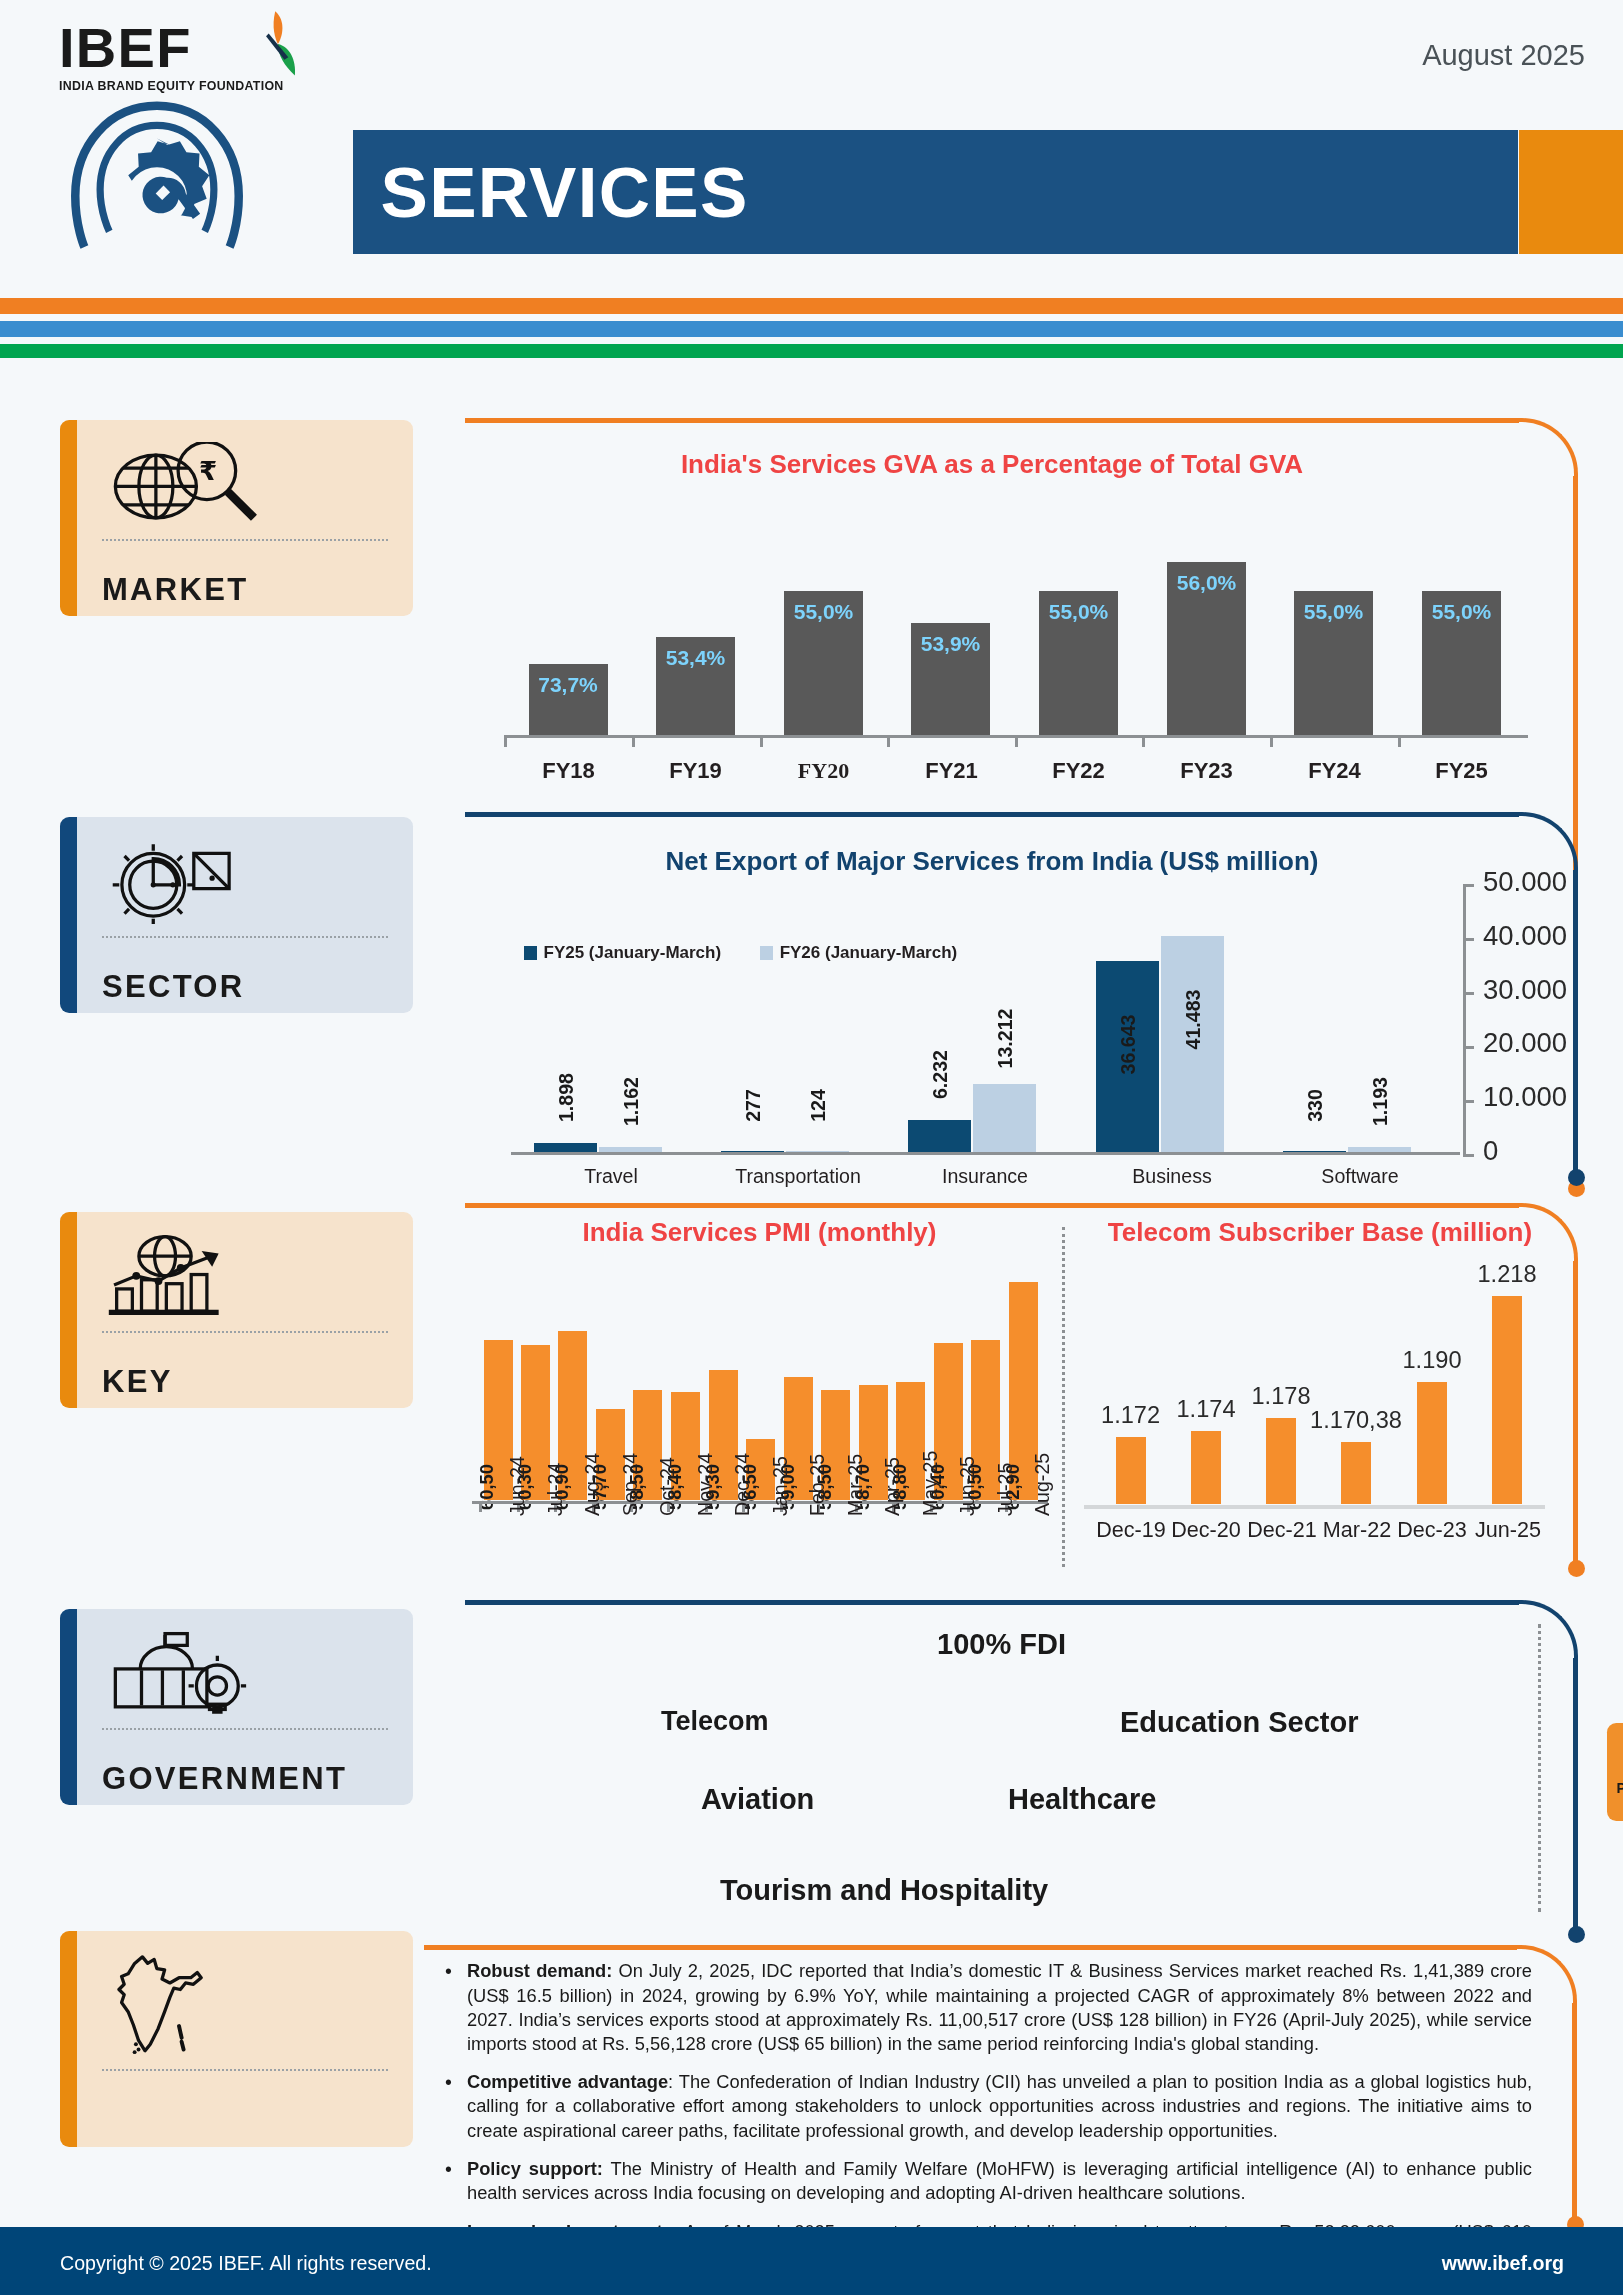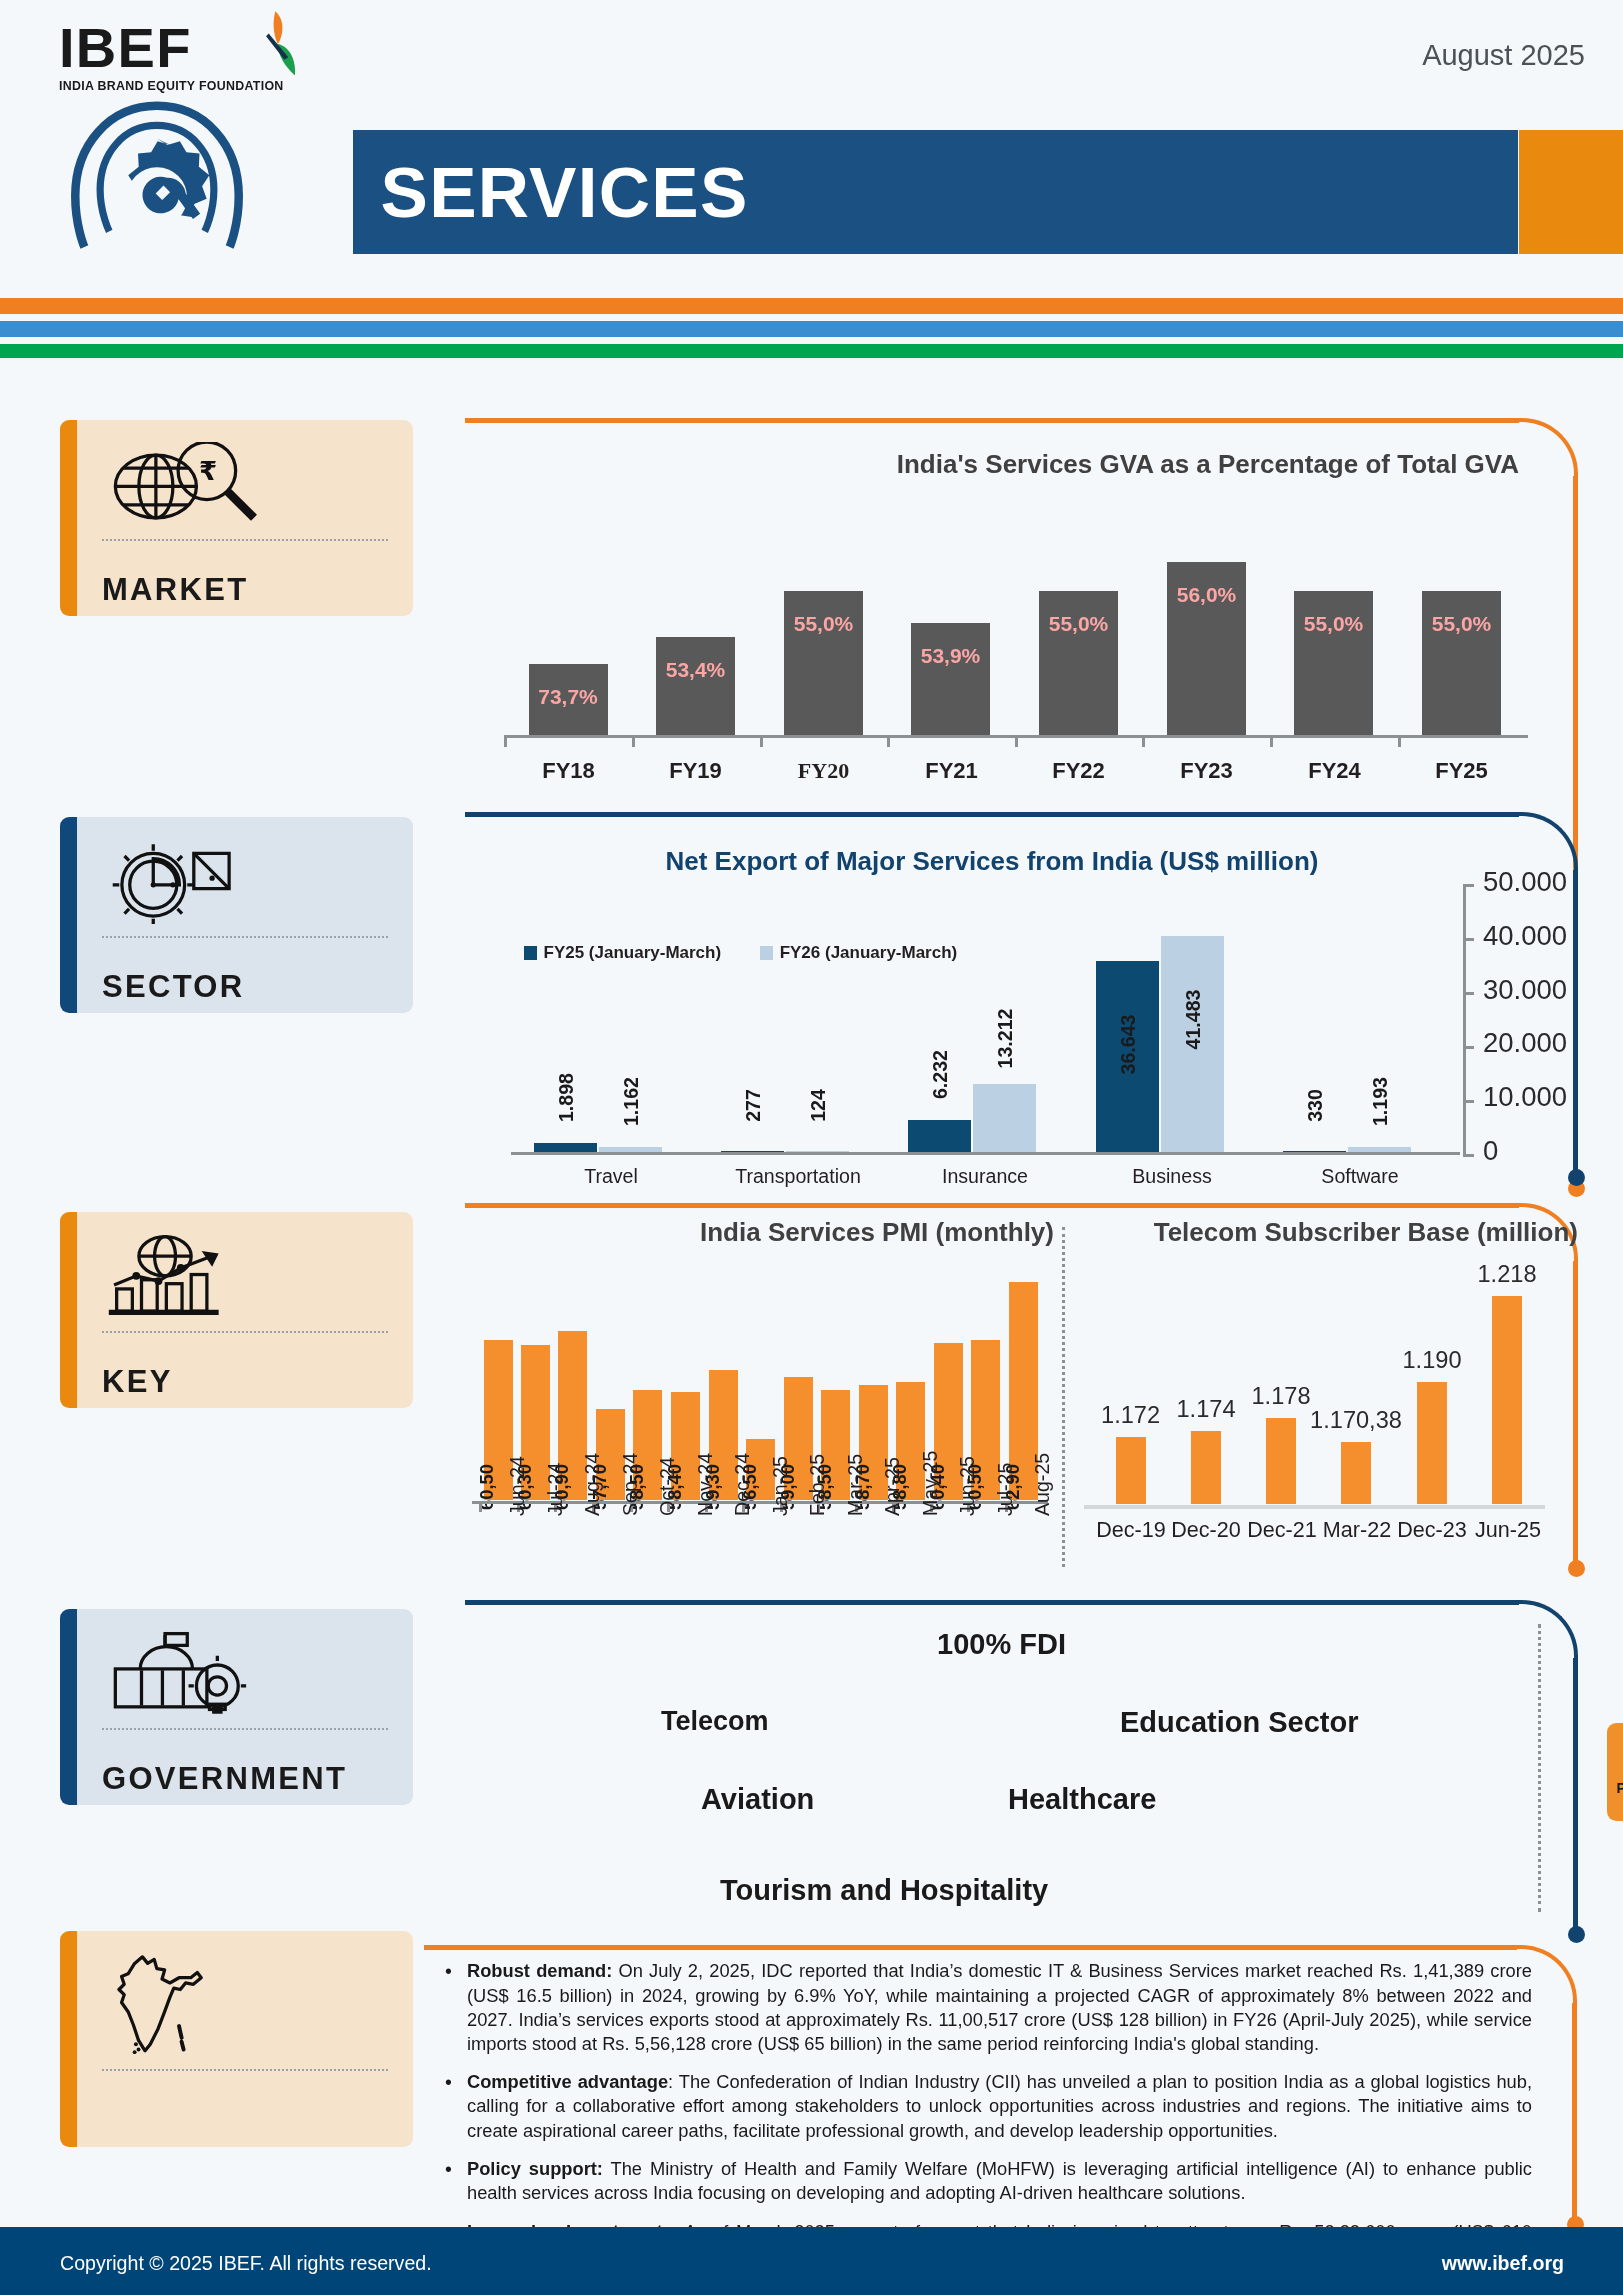--- a/index.html
+++ b/index.html
@@ -61,36 +61,36 @@
   #nav-govt   { top:1609px; height:196px; }
   #nav-adv    { top:1931px; height:216px; }
 
   
   .panel { position:absolute; }
   .panel .edge-t { position:absolute; left:0; top:0; height:4.6px; }
   .panel .edge-r { position:absolute; top:0; width:4.6px; }
   .cap { position:absolute; width:17px; height:17px; border-radius:50%; }
 
   .chart-title { position:absolute; font-size:26px; font-weight:bold; text-align:center; width:100%; }
-  .t-orange { color:#404040;text-align:right; }
+  .t-orange { color:#ef4444; }
   .t-blue { color:#12436e; }
 
   
   #panel1 { left:465px; top:418px; width:1113px; height:367px; }
   #p1-line-t { background:#f07f22; width:1054px; }
   #p1-corner { position:absolute; right:0; top:0; width:60px; height:60px;
                border-top:4.6px solid #f07f22; border-right:4.6px solid #f07f22;
                border-top-right-radius:56px; }
   #p1-line-r { background:#f07f22; right:0; top:58px; height:707px; }
   #p1-cap { background:#f07f22; right:-6.5px; top:762px; }
 
   .bars1 { position:absolute; left:39px; top:115px; width:1021px; height:203px; }
   .bar1wrap { position:absolute; bottom:0; width:79px; display:flex; flex-direction:column; align-items:center; }
   .bar1 { width:100%; background:#595959; display:flex; align-items:flex-start; justify-content:center; }
-  .bar1 span { color:#fca5a5; font-size:21px; font-weight:bold; margin-top:21px; }
+  .bar1 span { color:#7dd3fc; font-size:21px; font-weight:bold; margin-top:9px; }
   .axis1 { position:absolute; left:39px; top:317px; width:1024px; height:2.6px; background:#8c9093; }
   .tick1 { position:absolute; top:317px; width:2.6px; height:11.8px; background:#8c9093; }
   .xl1 { position:absolute; top:340px; width:105px; text-align:center; font-size:22px; font-weight:bold; }
 
   
   #panel2 { left:465px; top:812px; width:1113px; height:373px; }
   #p2-line-t { background:#12436e; width:1054px; }
   #p2-corner { position:absolute; right:0; top:0; width:60px; height:60px;
                border-top:4.6px solid #12436e; border-right:4.6px solid #12436e;
                border-top-right-radius:56px; }

